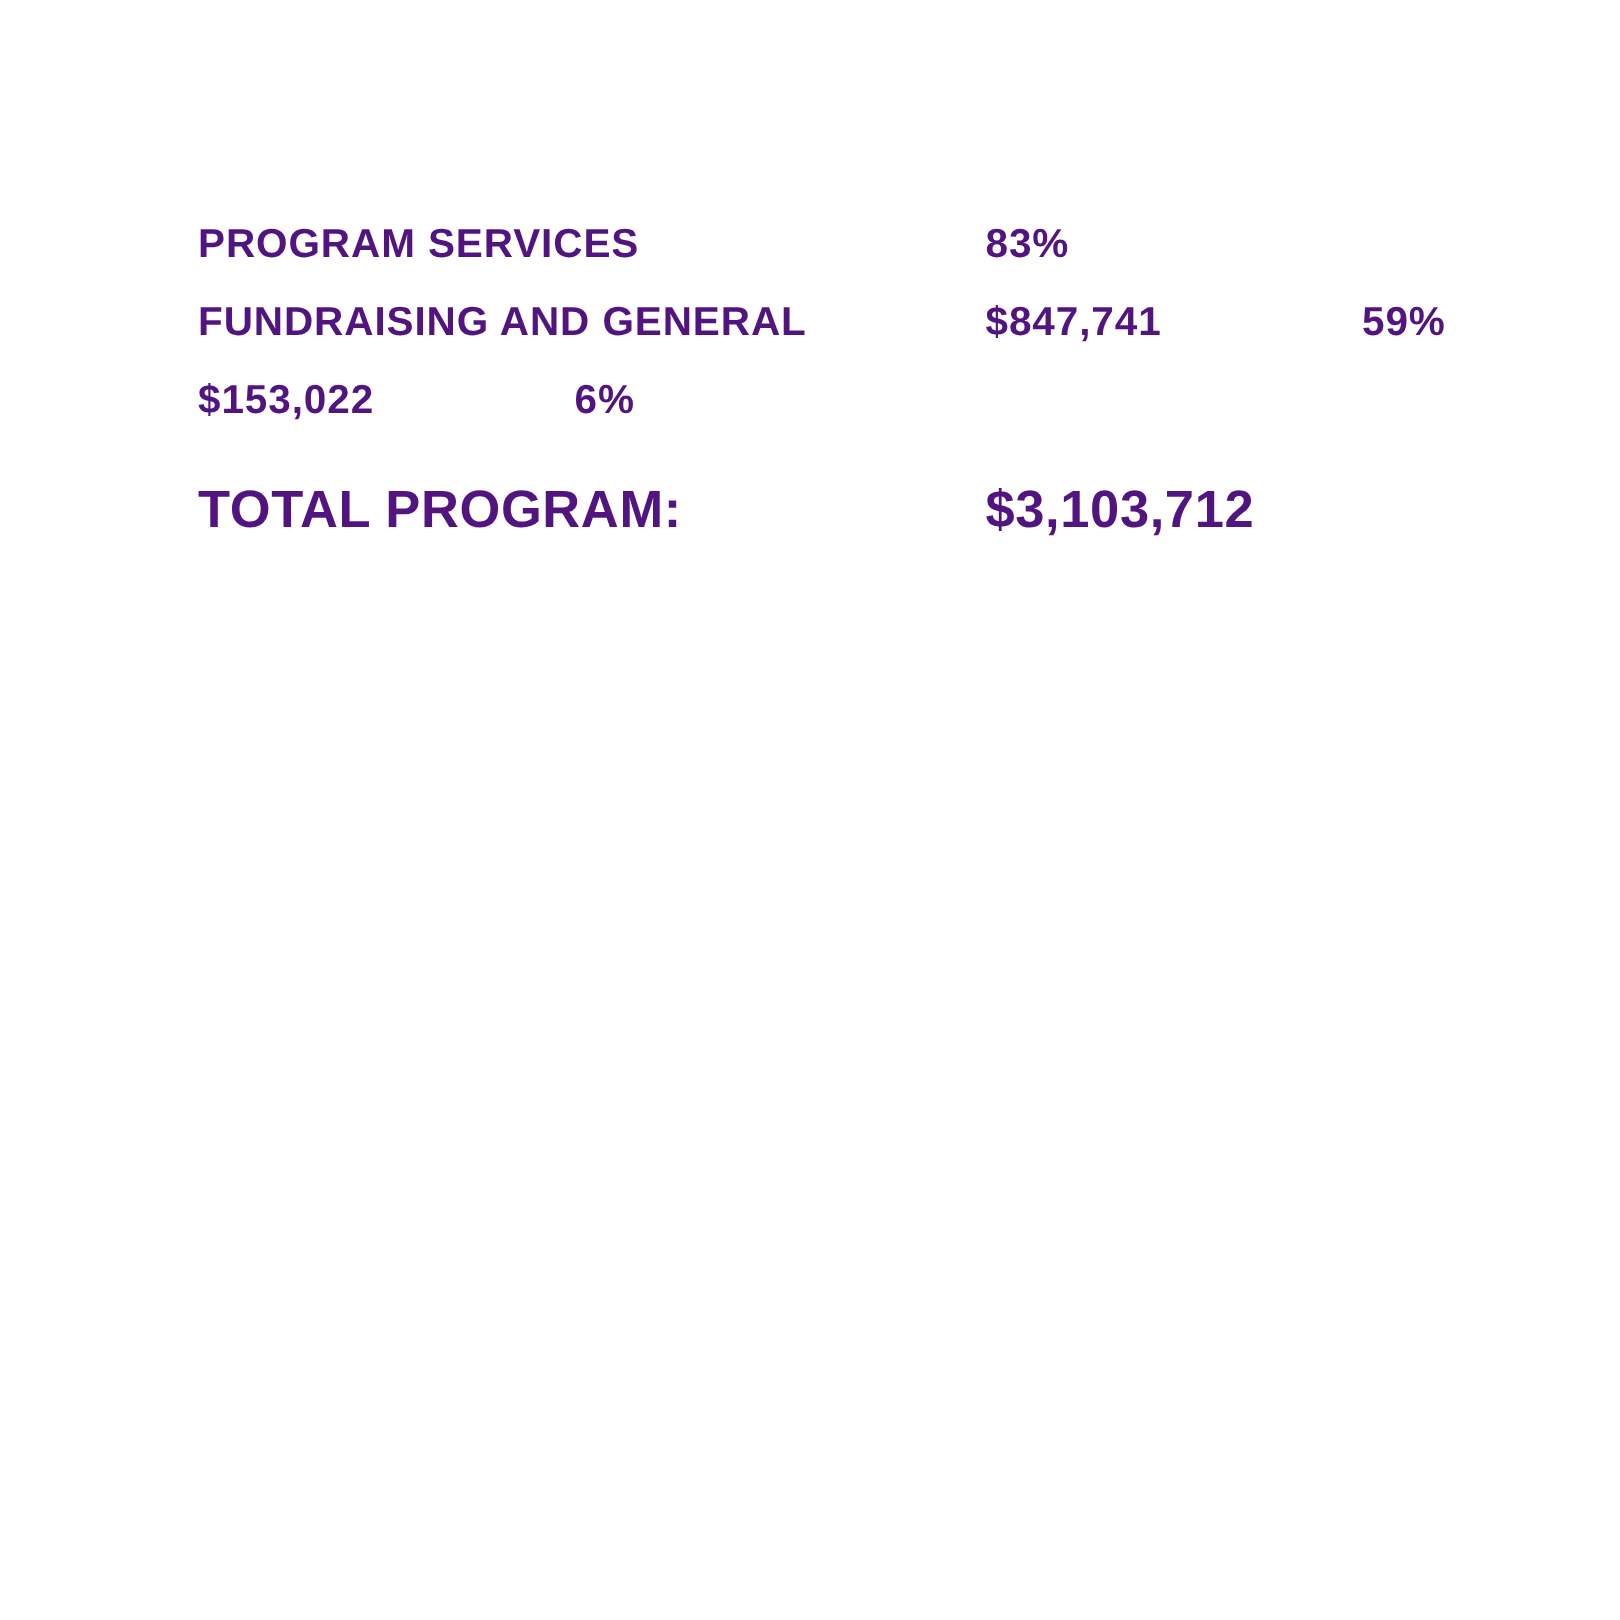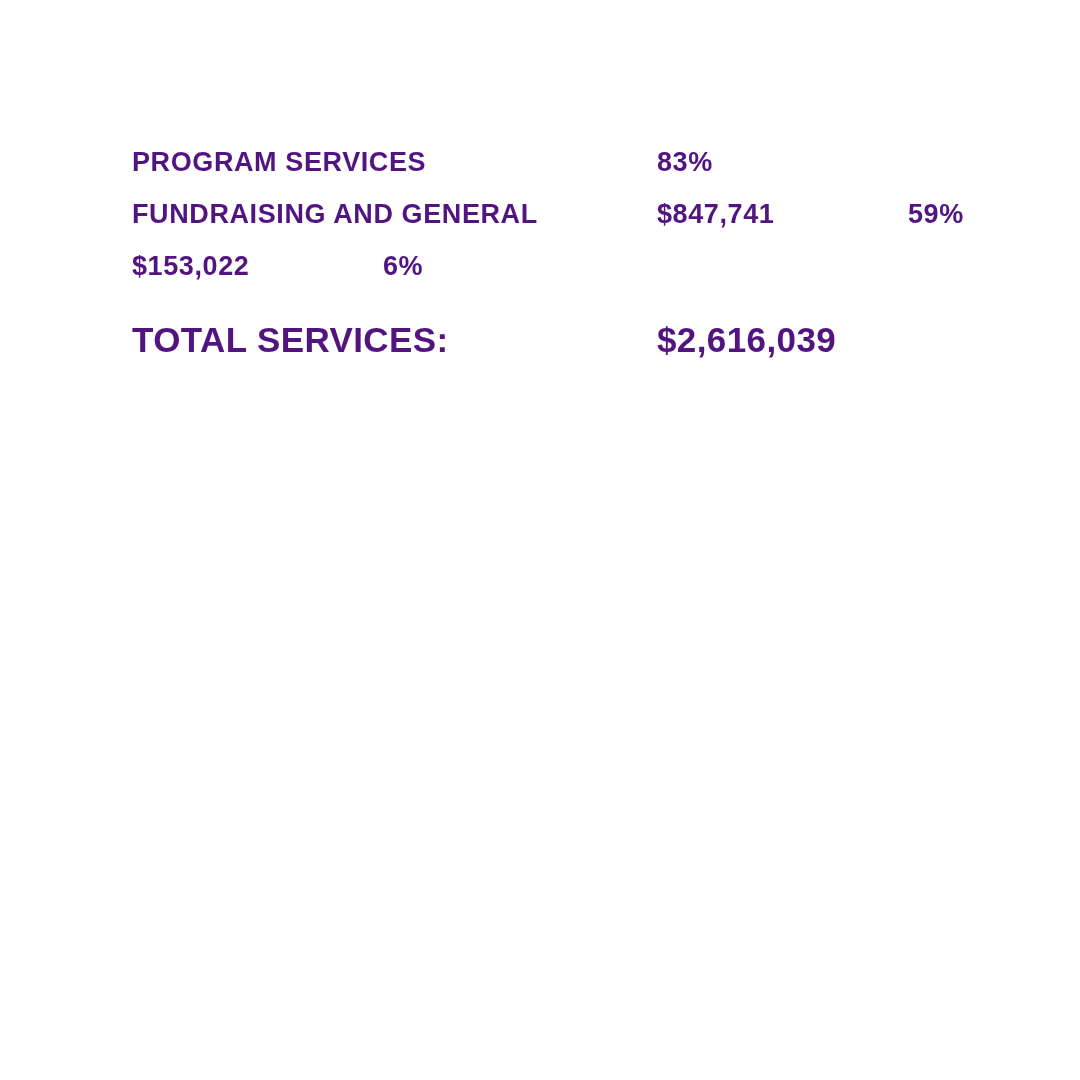--- a/index.html
+++ b/index.html
@@ -57,19 +57,19 @@
       <span class="cell amount">$847,741</span>
       <span class="cell percent">59%</span>
     </div>
 
     <div class="row">
       <span class="cell amount">$153,022</span>
       <span class="cell percent">6%</span>
     </div>
 
     <div class="row total-row">
-      <span class="cell label">TOTAL SERVICES:</span>
-      <span class="cell amount">$2,616,039</span>
+      <span class="cell label">TOTAL PROGRAM:</span>
+      <span class="cell amount">$3,103,712</span>
       <span class="cell percent"></span>
     </div>
 
   </div>
 </div>
 
 </body></html>

